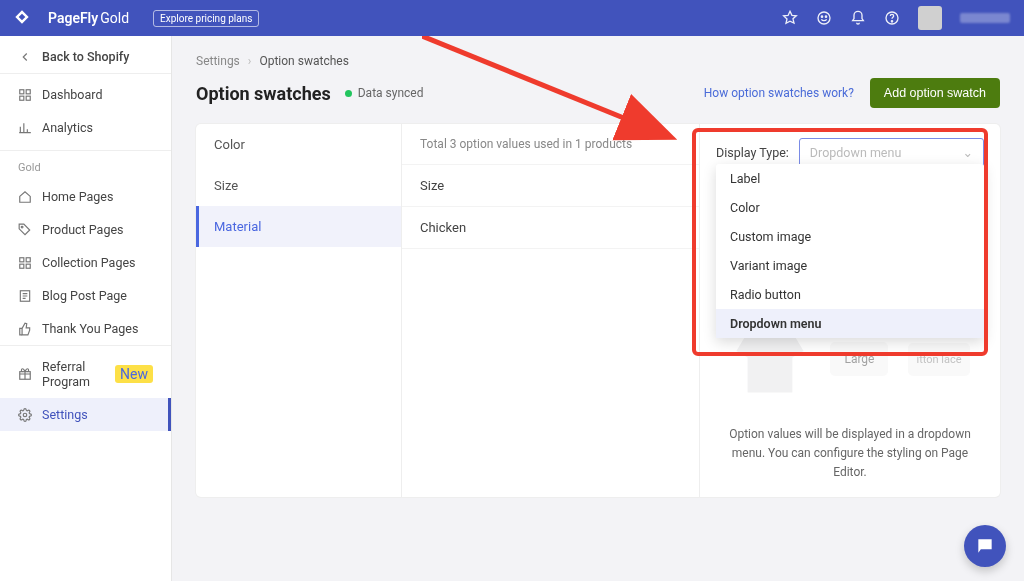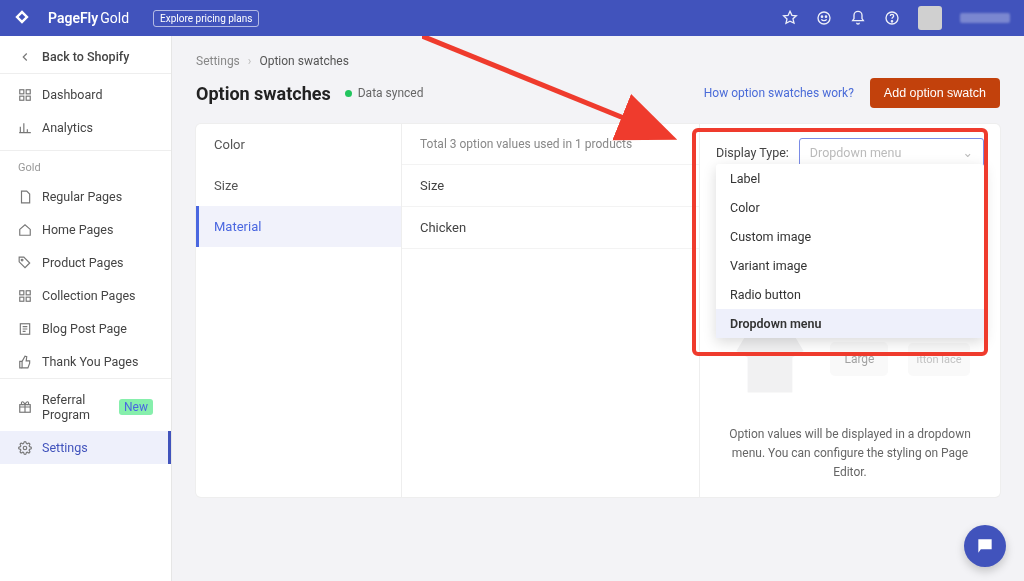--- a/index.html
+++ b/index.html
@@ -15,37 +15,37 @@
   .avatar { width: 24px; height: 24px; border-radius: 3px; background: #d0d0d0; }
   .user-name { width: 50px; height: 10px; background: rgba(255,255,255,.3); border-radius: 2px; filter: blur(1px); }
 
   .layout { display: flex; height: calc(100% - 36px); }
   .sidebar { width: 172px; border-right: 1px solid #e6e6e6; background: #fff; overflow-y: auto; padding-top: 4px; }
   .side-item { display: flex; align-items: center; gap: 10px; padding: 9px 18px; font-size: 12.5px; color: #444; cursor: pointer; }
   .side-item.back { font-weight: 500; border-bottom: 1px solid #eee; margin-bottom: 4px; }
   .side-item .sicon { width: 14px; height: 14px; color: #777; flex-shrink: 0; }
   .section-title { font-size: 11px; color: #999; padding: 10px 18px 6px; border-top: 1px solid #eee; margin-top: 6px; }
   .section-title.no-border { border-top: none; margin-top: 0; }
-  .side-item .badge { font-size: 12px; background: #86efac; color: #4a67e0; border-radius: 3px; padding: 1px 5px; margin-left: auto; }
+  .side-item .badge { font-size: 14px; background: #fde047; color: #4a67e0; border-radius: 3px; padding: 1px 5px; margin-left: auto; }
   .side-item.active { background: #eef0fb; color: #4153bc; position: relative; }
   .side-item.active::after { content: ""; position: absolute; right: 0; top: 0; bottom: 0; width: 3px; background: #4153bc; }
 
   .content { flex: 1; background: #f3f3f6; padding: 18px 24px; overflow: auto; position: relative; }
   .breadcrumb { font-size: 12px; color: #888; display: flex; align-items: center; gap: 8px; }
   .breadcrumb .crumb { cursor: pointer; }
   .breadcrumb .sep { color: #bbb; }
   .breadcrumb .current { color: #555; }
   .header-row { display: flex; align-items: center; justify-content: space-between; margin-top: 10px; }
   .title-group { display: flex; align-items: center; gap: 14px; }
   .page-title { font-size: 18px; font-weight: 700; color: #222; }
   .sync-status { font-size: 12px; color: #666; display: flex; align-items: center; gap: 6px; }
   .sync-dot { width: 7px; height: 7px; border-radius: 50%; background: #22c55e; }
   .header-actions { display: flex; align-items: center; gap: 16px; }
   .link-help { font-size: 12px; color: #4a6bd8; cursor: pointer; }
-  .btn-primary { background: #c2410c; color: #fff; border: none; border-radius: 4px; padding: 8px 14px; font-size: 12.5px; cursor: pointer; }
+  .btn-primary { background: #4d7c0f; color: #fff; border: none; border-radius: 4px; padding: 8px 14px; font-size: 12.5px; cursor: pointer; }
 
   .panel { background: #fff; border-radius: 5px; margin-top: 16px; display: flex; min-height: 360px; box-shadow: 0 0 0 1px #eee; overflow: hidden; }
 
   .tablist { width: 206px; border-right: 1px solid #eee; }
   .tab { padding: 13px 18px; font-size: 13px; color: #555; cursor: pointer; }
   .tab.active { color: #4a67e0; background: #f1f2fb; position: relative; }
   .tab.active::before { content: ""; position: absolute; left: 0; top: 0; bottom: 0; width: 3px; background: #4a67e0; }
 
   .midcol { flex: 1; border-right: 1px solid #eee; padding: 0; }
   .midcol .summary { padding: 13px 18px; color: #888; font-size: 12px; border-bottom: 1px solid #f3f3f3; }
@@ -139,26 +139,20 @@
       <span>Dashboard</span>
     </div>
     <div class="side-item">
       <span class="sicon"><svg viewBox="0 0 24 24" width="14" height="14" fill="none" stroke="currentColor" stroke-width="2">
             <path d="M4 20V10M10 20V4M16 20v-6M22 20H2"></path>
           </svg></span>
       <span>Analytics</span>
     </div>
 
     <div class="section-title">Gold</div>
-    <div class="side-item">
-      <span class="sicon"><svg viewBox="0 0 24 24" width="14" height="14" fill="none" stroke="currentColor" stroke-width="2">
-            <path d="M6 2h9l5 5v15H6z"></path>
-          </svg></span>
-      <span>Regular Pages</span>
-    </div>
     <div class="side-item">
       <span class="sicon"><svg viewBox="0 0 24 24" width="14" height="14" fill="none" stroke="currentColor" stroke-width="2">
             <path d="M3 11l9-8 9 8v10H3z"></path>
           </svg></span>
       <span>Home Pages</span>
     </div>
     <div class="side-item">
       <span class="sicon"><svg viewBox="0 0 24 24" width="14" height="14" fill="none" stroke="currentColor" stroke-width="2">
             <path d="M20 12l-8 8-10-10V2h8z"></path>
             <circle cx="7" cy="7" r="1.5"></circle>

